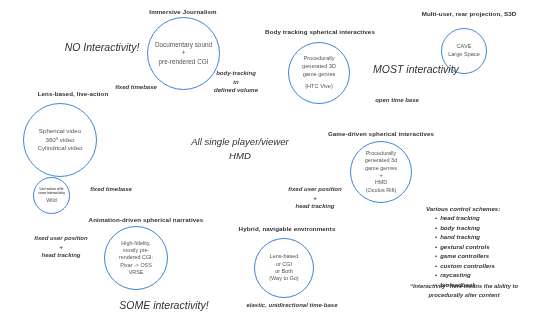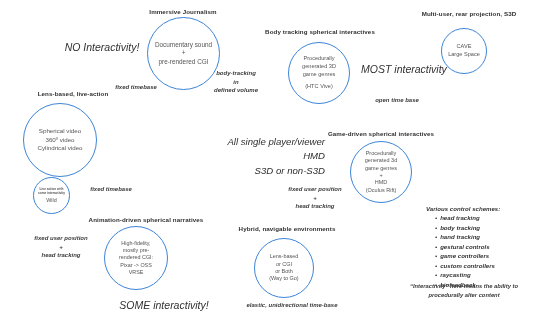--- a/index.html
+++ b/index.html
@@ -55,21 +55,21 @@
     color: #303030;
     text-align: center;
     line-height: 1.45;
     white-space: nowrap;
   }
   .center-label {
     position: absolute;
     font-style: italic;
     font-size: 9.6px;
     color: #2e2e2e;
-    text-align: right;
+    text-align: center;
     line-height: 1.5;
     white-space: nowrap;
   }
   .schemes {
     position: absolute;
     font-style: italic;
     font-weight: bold;
     font-size: 6.1px;
     color: #333;
     line-height: 1.55;
@@ -117,21 +117,21 @@
 
   <div class="cap" style="left:255px; top:28px; width:130px;">Body tracking spherical interactives</div>
   <div class="node" style="left:288px; top:42px; width:62px; height:62px; font-size:5.6px;">
     <span class="line">Procedurally</span>
     <span class="line">generated 3D</span>
     <span class="line">game genres</span>
     <span class="line" style="height:5px;"></span>
     <span class="line">(HTC Vive)</span>
   </div>
 
-  <div class="big" style="left:349px; top:62px; width:110px;">MOST interactivity</div>
+  <div class="big" style="left:361px; top:62px; width:110px;">MOST interactivity</div>
 
   <div class="annot" style="left:357px; top:96px; width:80px;">open time base</div>
 
   <div class="cap" style="left:409px; top:10px; width:120px;">Multi-user, rear projection, S3D</div>
   <div class="node" style="left:441px; top:28px; width:46px; height:46px; font-size:5.6px;">
     <span class="line">CAVE</span>
     <span class="line">Large Space</span>
   </div>
 
   <div class="cap" style="left:13px; top:90px; width:120px;">Lens-based, live-action</div>
@@ -145,21 +145,20 @@
     <span class="line" style="font-weight:bold;">Live action with</span>
     <span class="line" style="font-weight:bold;">some interactivity</span>
     <span class="line" style="font-size:5.4px; margin-top:2px;">Wild</span>
   </div>
 
   <div class="annot" style="left:76px; top:185px; width:70px;">fixed timebase</div>
 
   <div class="center-label" style="left:155px; top:135px; width:170px;">
     <div>All single player/viewer</div>
     <div>HMD</div>
-    <div>S3D or non-S3D</div>
   </div>
 
   <div class="cap" style="left:316px; top:130px; width:130px;">Game-driven spherical interactives</div>
   <div class="node" style="left:350px; top:141px; width:62px; height:62px; font-size:5.5px;">
     <span class="line">Procedurally</span>
     <span class="line">generated 3d</span>
     <span class="line">game genres</span>
     <span class="line">+</span>
     <span class="line">HMD</span>
     <span class="line">(Oculus Rift)</span>

